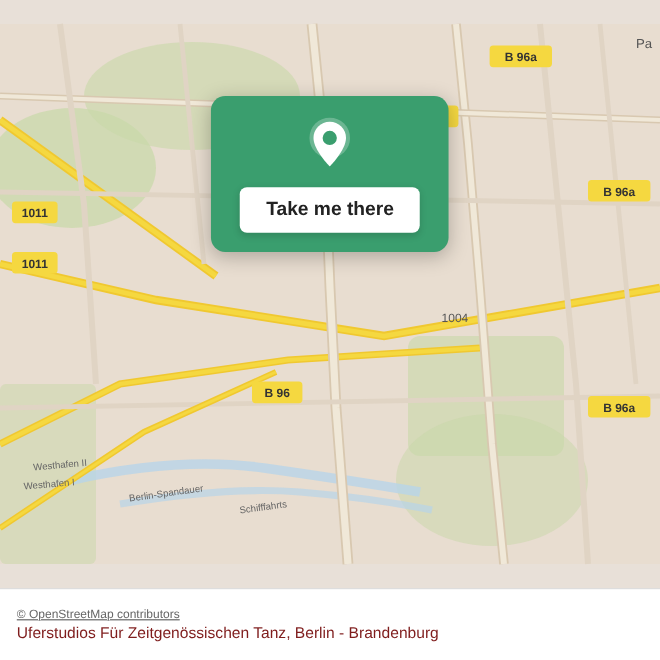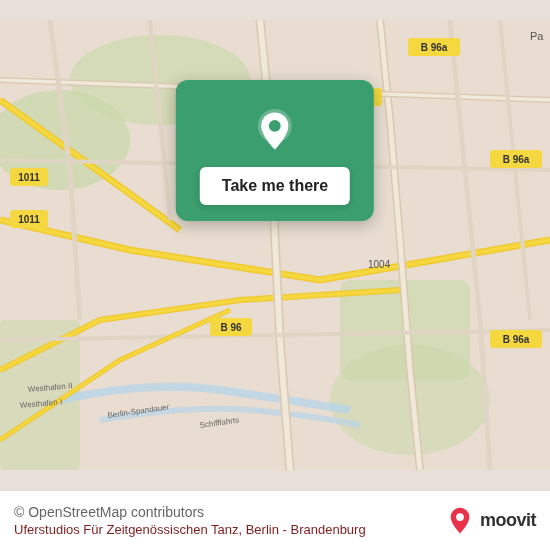--- a/index.html
+++ b/index.html
@@ -34,21 +34,21 @@
     }
 
     
     #popup {
       position: absolute;
       top: 80px;
       left: 50%;
       transform: translateX(-50%);
       background: #3a9e6e;
       border-radius: 12px;
-      padding: 29px 24px 16px;
+      padding: 18px 24px 16px;
       display: flex;
       flex-direction: column;
       align-items: center;
       gap: 14px;
       box-shadow: 0 4px 16px rgba(0,0,0,0.25);
       z-index: 10;
       min-width: 180px;
     }
 
     #pin-icon {
@@ -81,22 +81,23 @@
     }
 
     #bottom-left {
       display: flex;
       flex-direction: column;
       gap: 2px;
       flex: 1;
     }
 
     #copyright-text {
-      font-size: 14px;
+      font-size: 10px;
       color: #666;
+      text-decoration: underline;
     }
 
     #location-name {
       font-size: 13px;
       color: #7f1d1d;
       font-weight: 500;
     }
 
     #moovit-logo {
       display: flex;
@@ -211,22 +212,15 @@
       <button id="take-me-there-btn">Take me there</button>
     </div>
   </div>
 
   <div id="bottom-bar">
     <div id="bottom-left">
       <span id="copyright-text">© OpenStreetMap contributors</span>
       <span id="location-name">Uferstudios Für Zeitgenössischen Tanz, Berlin - Brandenburg</span>
     </div>
 
-    <div id="moovit-logo">
-      <svg id="moovit-pin" viewBox="0 0 28 36" xmlns="http://www.w3.org/2000/svg">
-        <path d="M 14 34 C 14 34 2 22 2 13 A 12 12 0 0 1 26 13 C 26 22 14 34 14 34 Z" fill="#e8334a"></path>
-        <circle cx="14" cy="13" r="5" fill="white"></circle>
-      </svg>
-      <span id="moovit-text">moovit</span>
-    </div>
   </div>
 
 </div>
 
 </body></html>

